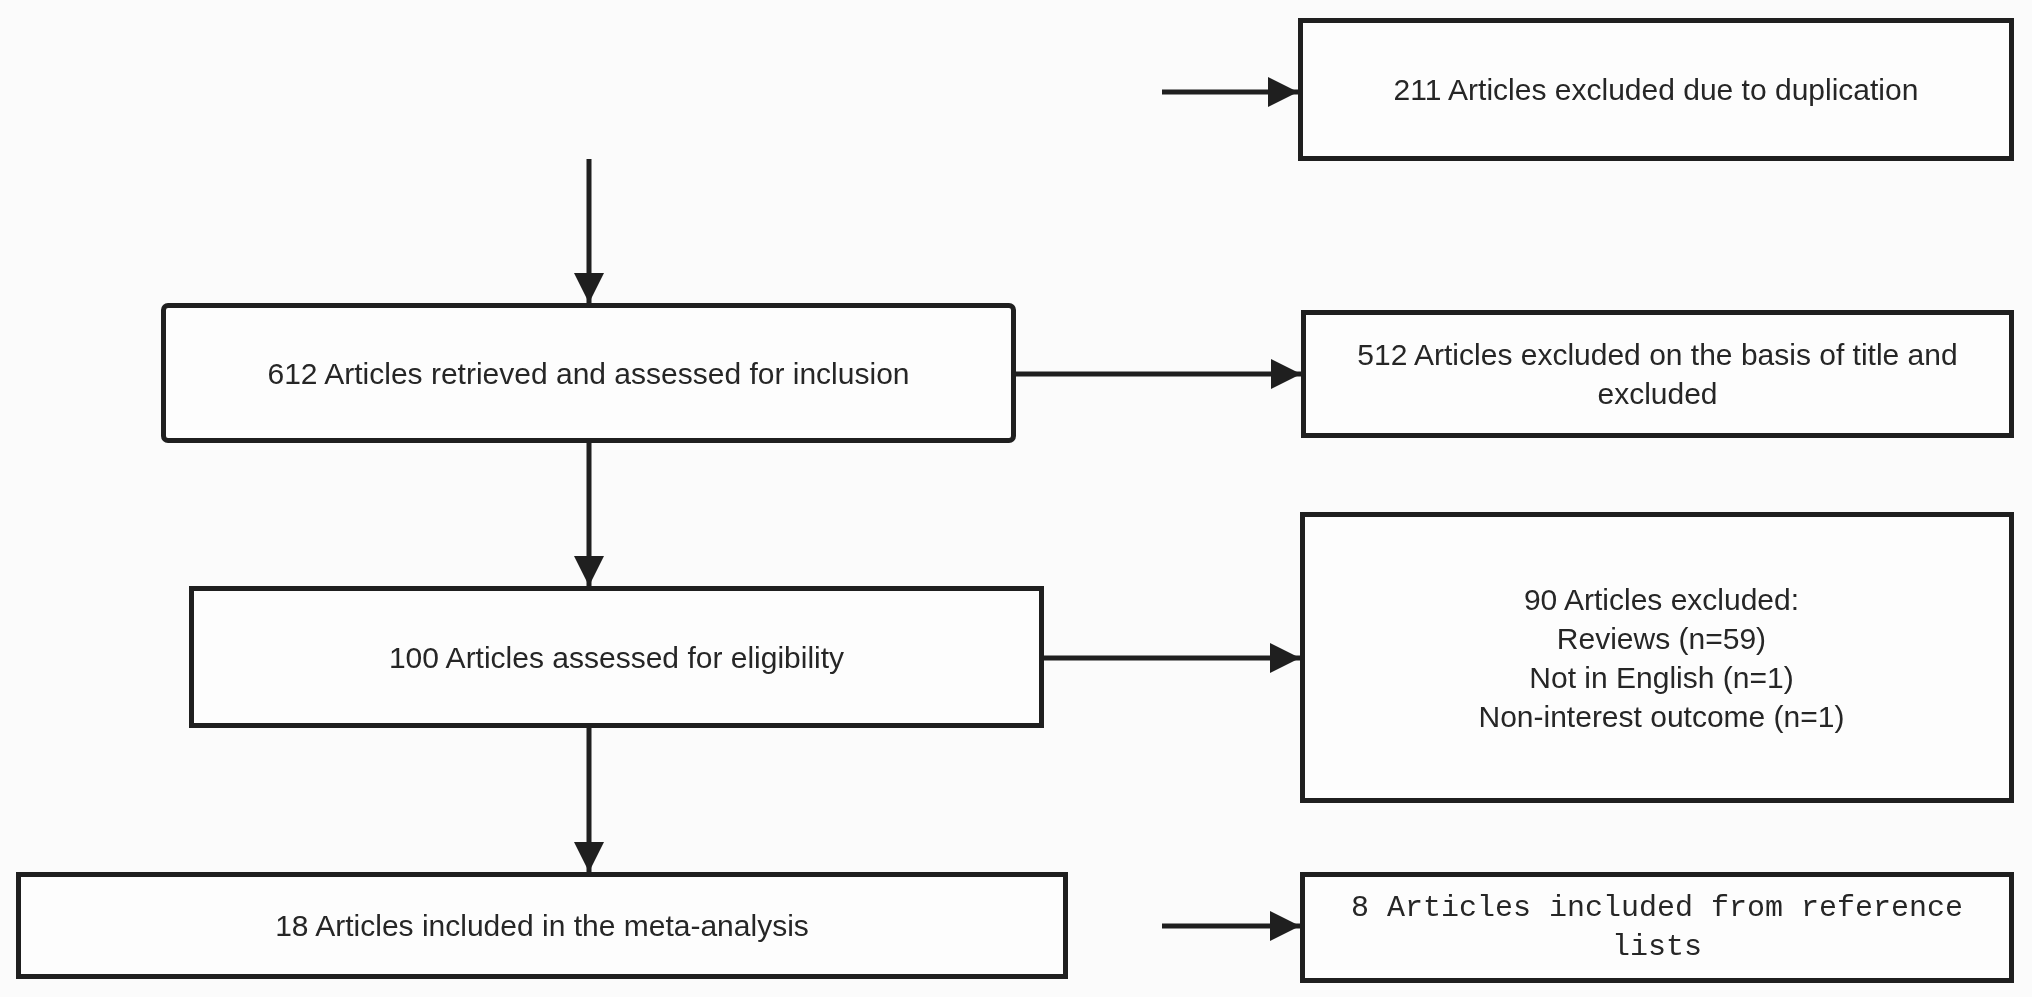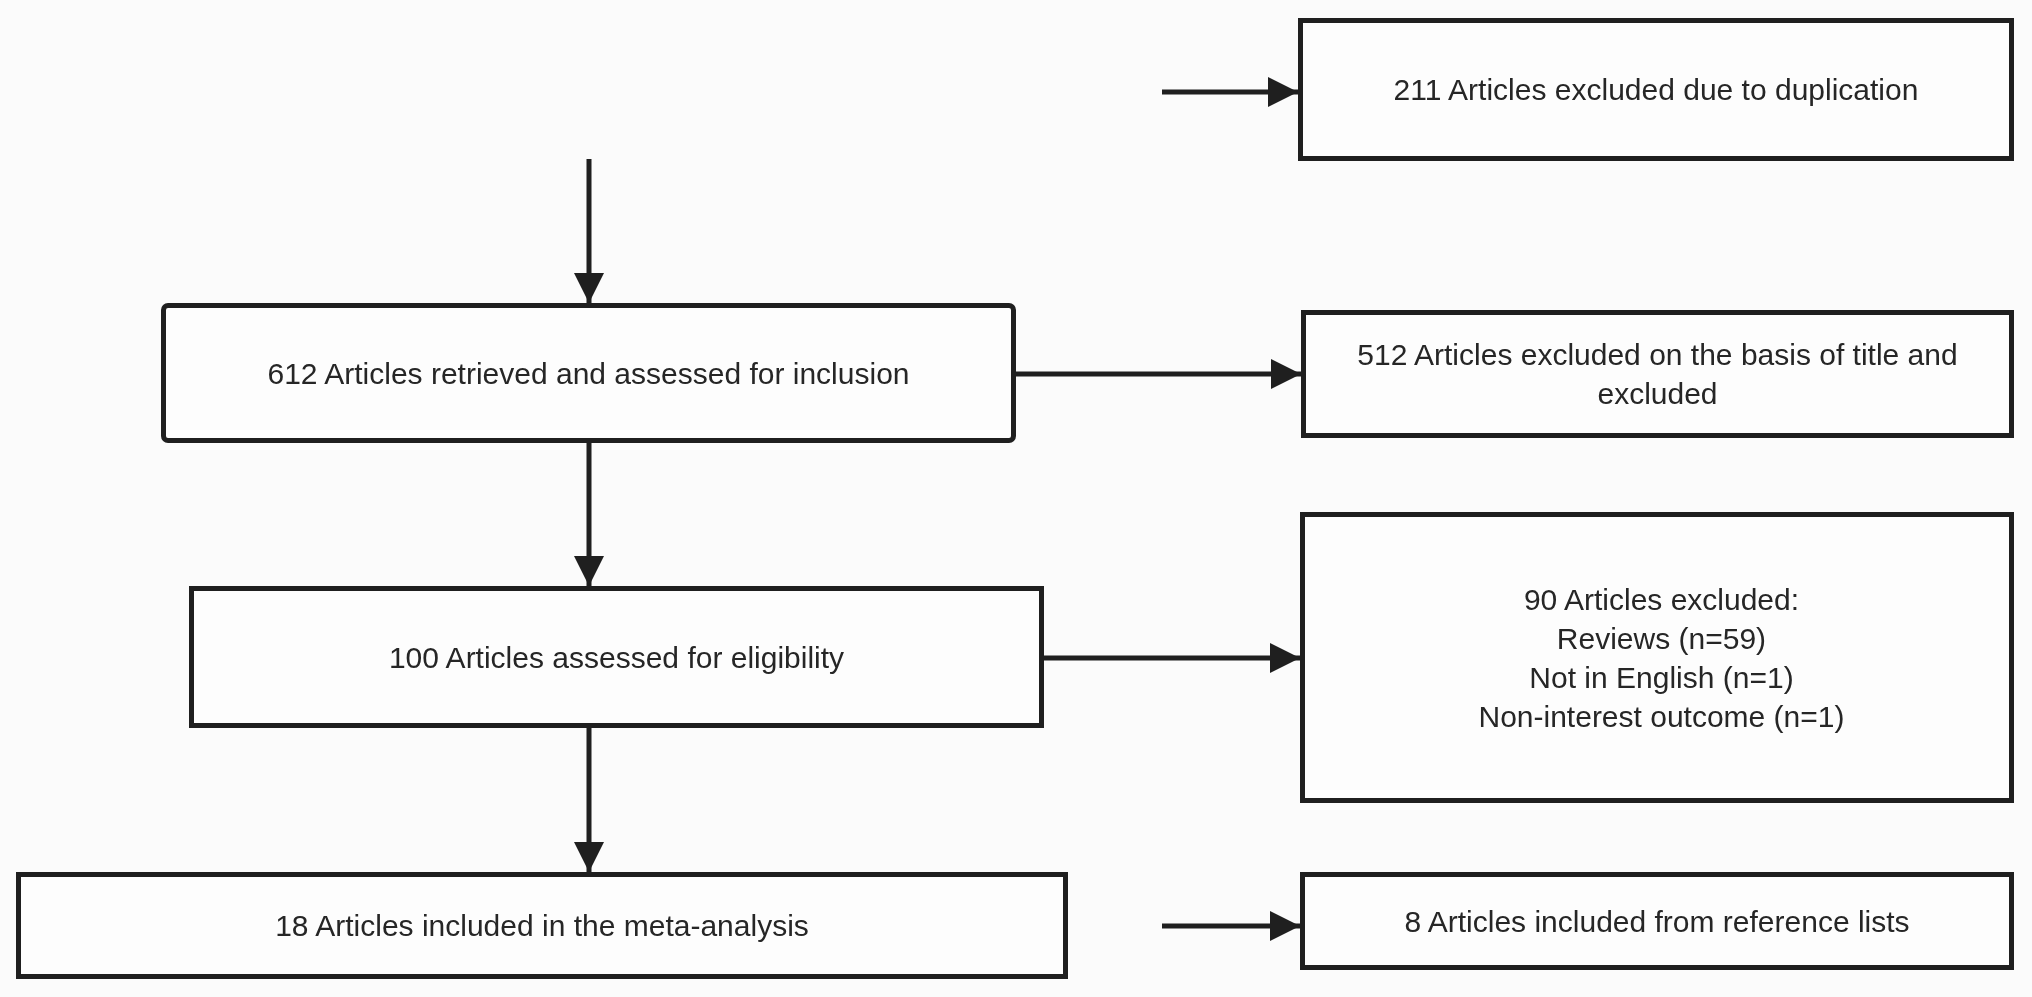--- a/index.html
+++ b/index.html
@@ -42,21 +42,21 @@
   .box .line { display: block; }
 
   
   #box-identified            { left: 16px;   top: 16px;  width: 1146px; height: 143px; }
   #box-excluded-duplication  { left: 1298px; top: 18px;  width: 716px;  height: 143px; }
   #box-retrieved             { left: 161px;  top: 303px; width: 855px;  height: 140px; border-radius: 7px; }
   #box-excluded-title        { left: 1301px; top: 310px; width: 713px;  height: 128px; }
   #box-eligibility           { left: 161px;  top: 586px; width: 855px;  height: 142px; margin-left: 28px; }
   #box-excluded-reasons      { left: 1300px; top: 512px; width: 714px;  height: 291px; padding-left: 33px; }
   #box-included              { left: 16px;   top: 872px; width: 1052px; height: 107px; text-align: center; }
-  #box-reference-lists       { left: 1300px; top: 872px; width: 714px;  height: 98px; }
+  #box-reference-lists       { left: 1300px; top: 872px; width: 714px;  height: 111px; font-family: Liberation Mono, monospace; }
 </style>
 </head>
 <body>
 
 <div class="canvas">
 
   <svg class="arrows" viewBox="0 0 2032 997" xmlns="http://www.w3.org/2000/svg" aria-hidden="true">
     <defs>
       <marker id="ah" viewBox="0 0 10 10" refX="10" refY="5" markerWidth="6" markerHeight="6" orient="auto" markerUnits="strokeWidth">
         <path d="M0,0 L10,5 L0,10 z" fill="#1f1f1f"></path>

